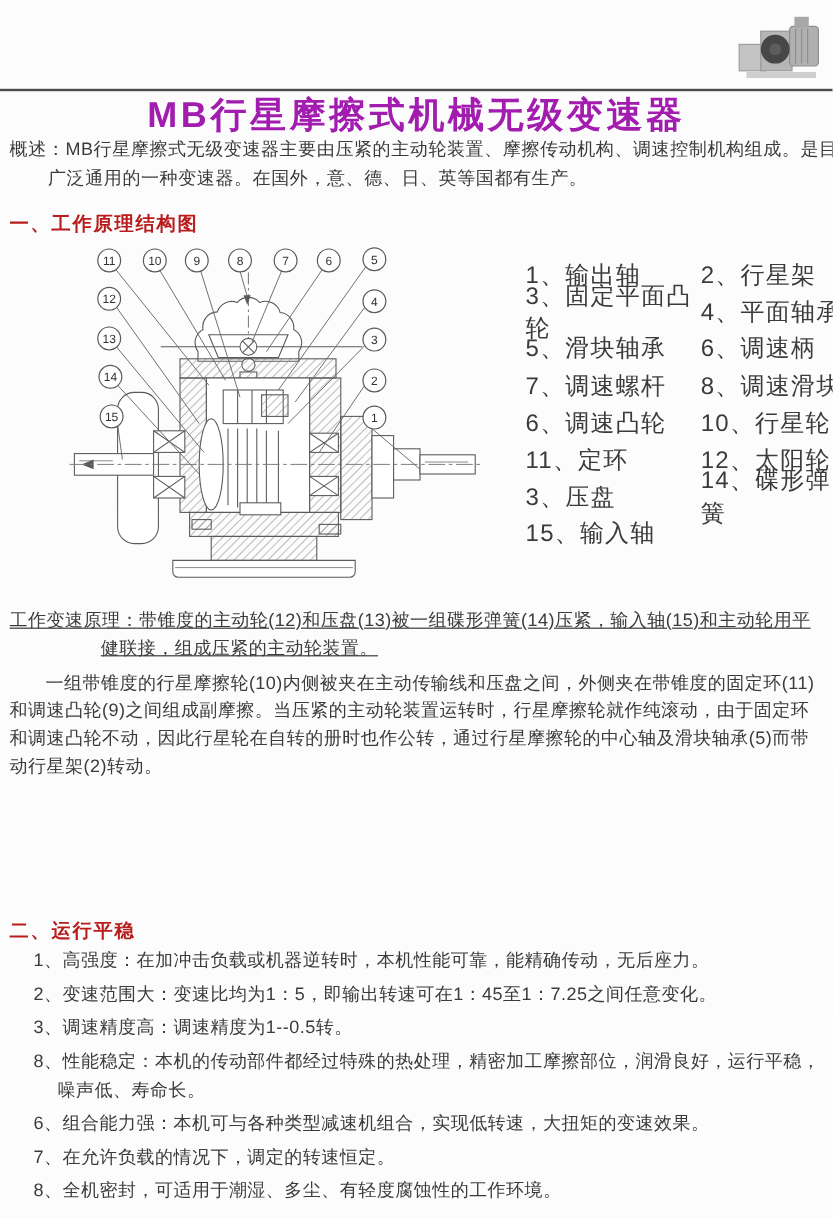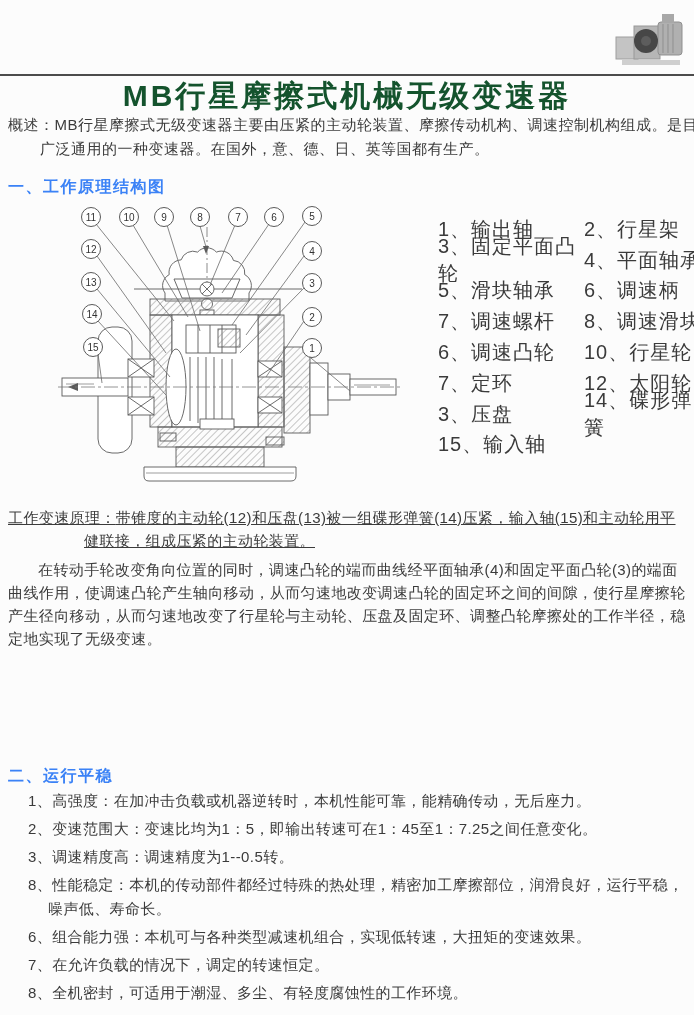--- a/index.html
+++ b/index.html
@@ -6,30 +6,30 @@
   .page{
     position:relative;width:694px;height:1015px;margin:0 auto;
     background:#fcfcfc;overflow:hidden;
     font-family:"Liberation Sans","DejaVu Sans",sans-serif;
     color:#3b3b3b;
   }
   .rule{position:absolute;top:74px;left:0;width:694px;height:2px;background:#4c4c4c;}
   .photo{position:absolute;top:10px;left:606px;width:86px;height:64px;}
   .title{
     position:absolute;top:76px;left:0;width:694px;margin:0;
-    text-align:center;font-size:30px;font-weight:bold;letter-spacing:3px;color:#14532d;
+    text-align:center;font-size:30px;font-weight:bold;letter-spacing:3px;color:#a21caf;
   }
   .overview{
     position:absolute;top:113px;left:8px;width:680px;margin:0;
     font-size:15px;line-height:24px;letter-spacing:.5px;
     padding-left:32px;text-indent:-32px;
   }
   .sec-heading{
     position:absolute;left:8px;margin:0;
-    font-size:16px;font-weight:bold;letter-spacing:1.5px;color:#3b82f6;
+    font-size:16px;font-weight:bold;letter-spacing:1.5px;color:#b91c1c;
   }
   .sec1{top:177px;}
   .sec2{top:766px;}
   .diagram{position:absolute;top:201px;left:50px;width:360px;height:302px;}
   .parts{
     position:absolute;top:214px;left:438px;width:268px;
     display:grid;grid-template-columns:146px auto;grid-auto-rows:30.8px;
     font-size:20px;letter-spacing:1px;align-items:center;
   }
   .principle{position:absolute;top:506px;left:8px;width:680px;font-size:15px;line-height:23px;letter-spacing:.4px;}
@@ -230,31 +230,31 @@
     <div>1、输出轴</div>
       <div>2、行星架</div>
     <div>3、固定平面凸轮</div>
       <div>4、平面轴承</div>
     <div>5、滑块轴承</div>
       <div>6、调速柄</div>
     <div>7、调速螺杆</div>
       <div>8、调速滑块</div>
     <div>6、调速凸轮</div>
       <div>10、行星轮</div>
-    <div>7、定环</div>
+    <div>11、定环</div>
       <div>12、太阳轮</div>
     <div>3、压盘</div>
       <div>14、碟形弹簧</div>
     <div>15、输入轴</div>
       <div></div>
   </div>
 
   <div class="principle">
     <p class="p-lead"><span>工作变速原理：</span><span>带锥度的主动轮(12)和压盘(13)被一组碟形弹簧(14)压紧，输入轴(15)和主动轮用平健联接，组成压紧的主动轮装置。</span></p>
-    <p class="p-ind">在转动手轮改变角向位置的同时，调速凸轮的端而曲线经平面轴承(4)和固定平面凸轮(3)的端面曲线作用，使调速凸轮产生轴向移动，从而匀速地改变调速凸轮的固定环之间的间隙，使行星摩擦轮产生径向移动，从而匀速地改变了行星轮与主动轮、压盘及固定环、调整凸轮摩擦处的工作半径，稳定地实现了无级变速。</p>
+    <p class="p-ind">一组带锥度的行星摩擦轮(10)内侧被夹在主动传输线和压盘之间，外侧夹在带锥度的固定环(11)和调速凸轮(9)之间组成副摩擦。当压紧的主动轮装置运转时，行星摩擦轮就作纯滚动，由于固定环和调速凸轮不动，因此行星轮在自转的册时也作公转，通过行星摩擦轮的中心轴及滑块轴承(5)而带动行星架(2)转动。</p>
   </div>
 
   <h2 class="sec-heading sec2">二、运行平稳</h2>
 
   <div class="features">
     <p>1、高强度：在加冲击负载或机器逆转时，本机性能可靠，能精确传动，无后座力。</p>
     <p>2、变速范围大：变速比均为1：5，即输出转速可在1：45至1：7.25之间任意变化。</p>
     <p>3、调速精度高：调速精度为1--0.5转。</p>
     <p>8、性能稳定：本机的传动部件都经过特殊的热处理，精密加工摩擦部位，润滑良好，运行平稳，噪声低、寿命长。</p>
     <p>6、组合能力强：本机可与各种类型减速机组合，实现低转速，大扭矩的变速效果。</p>

